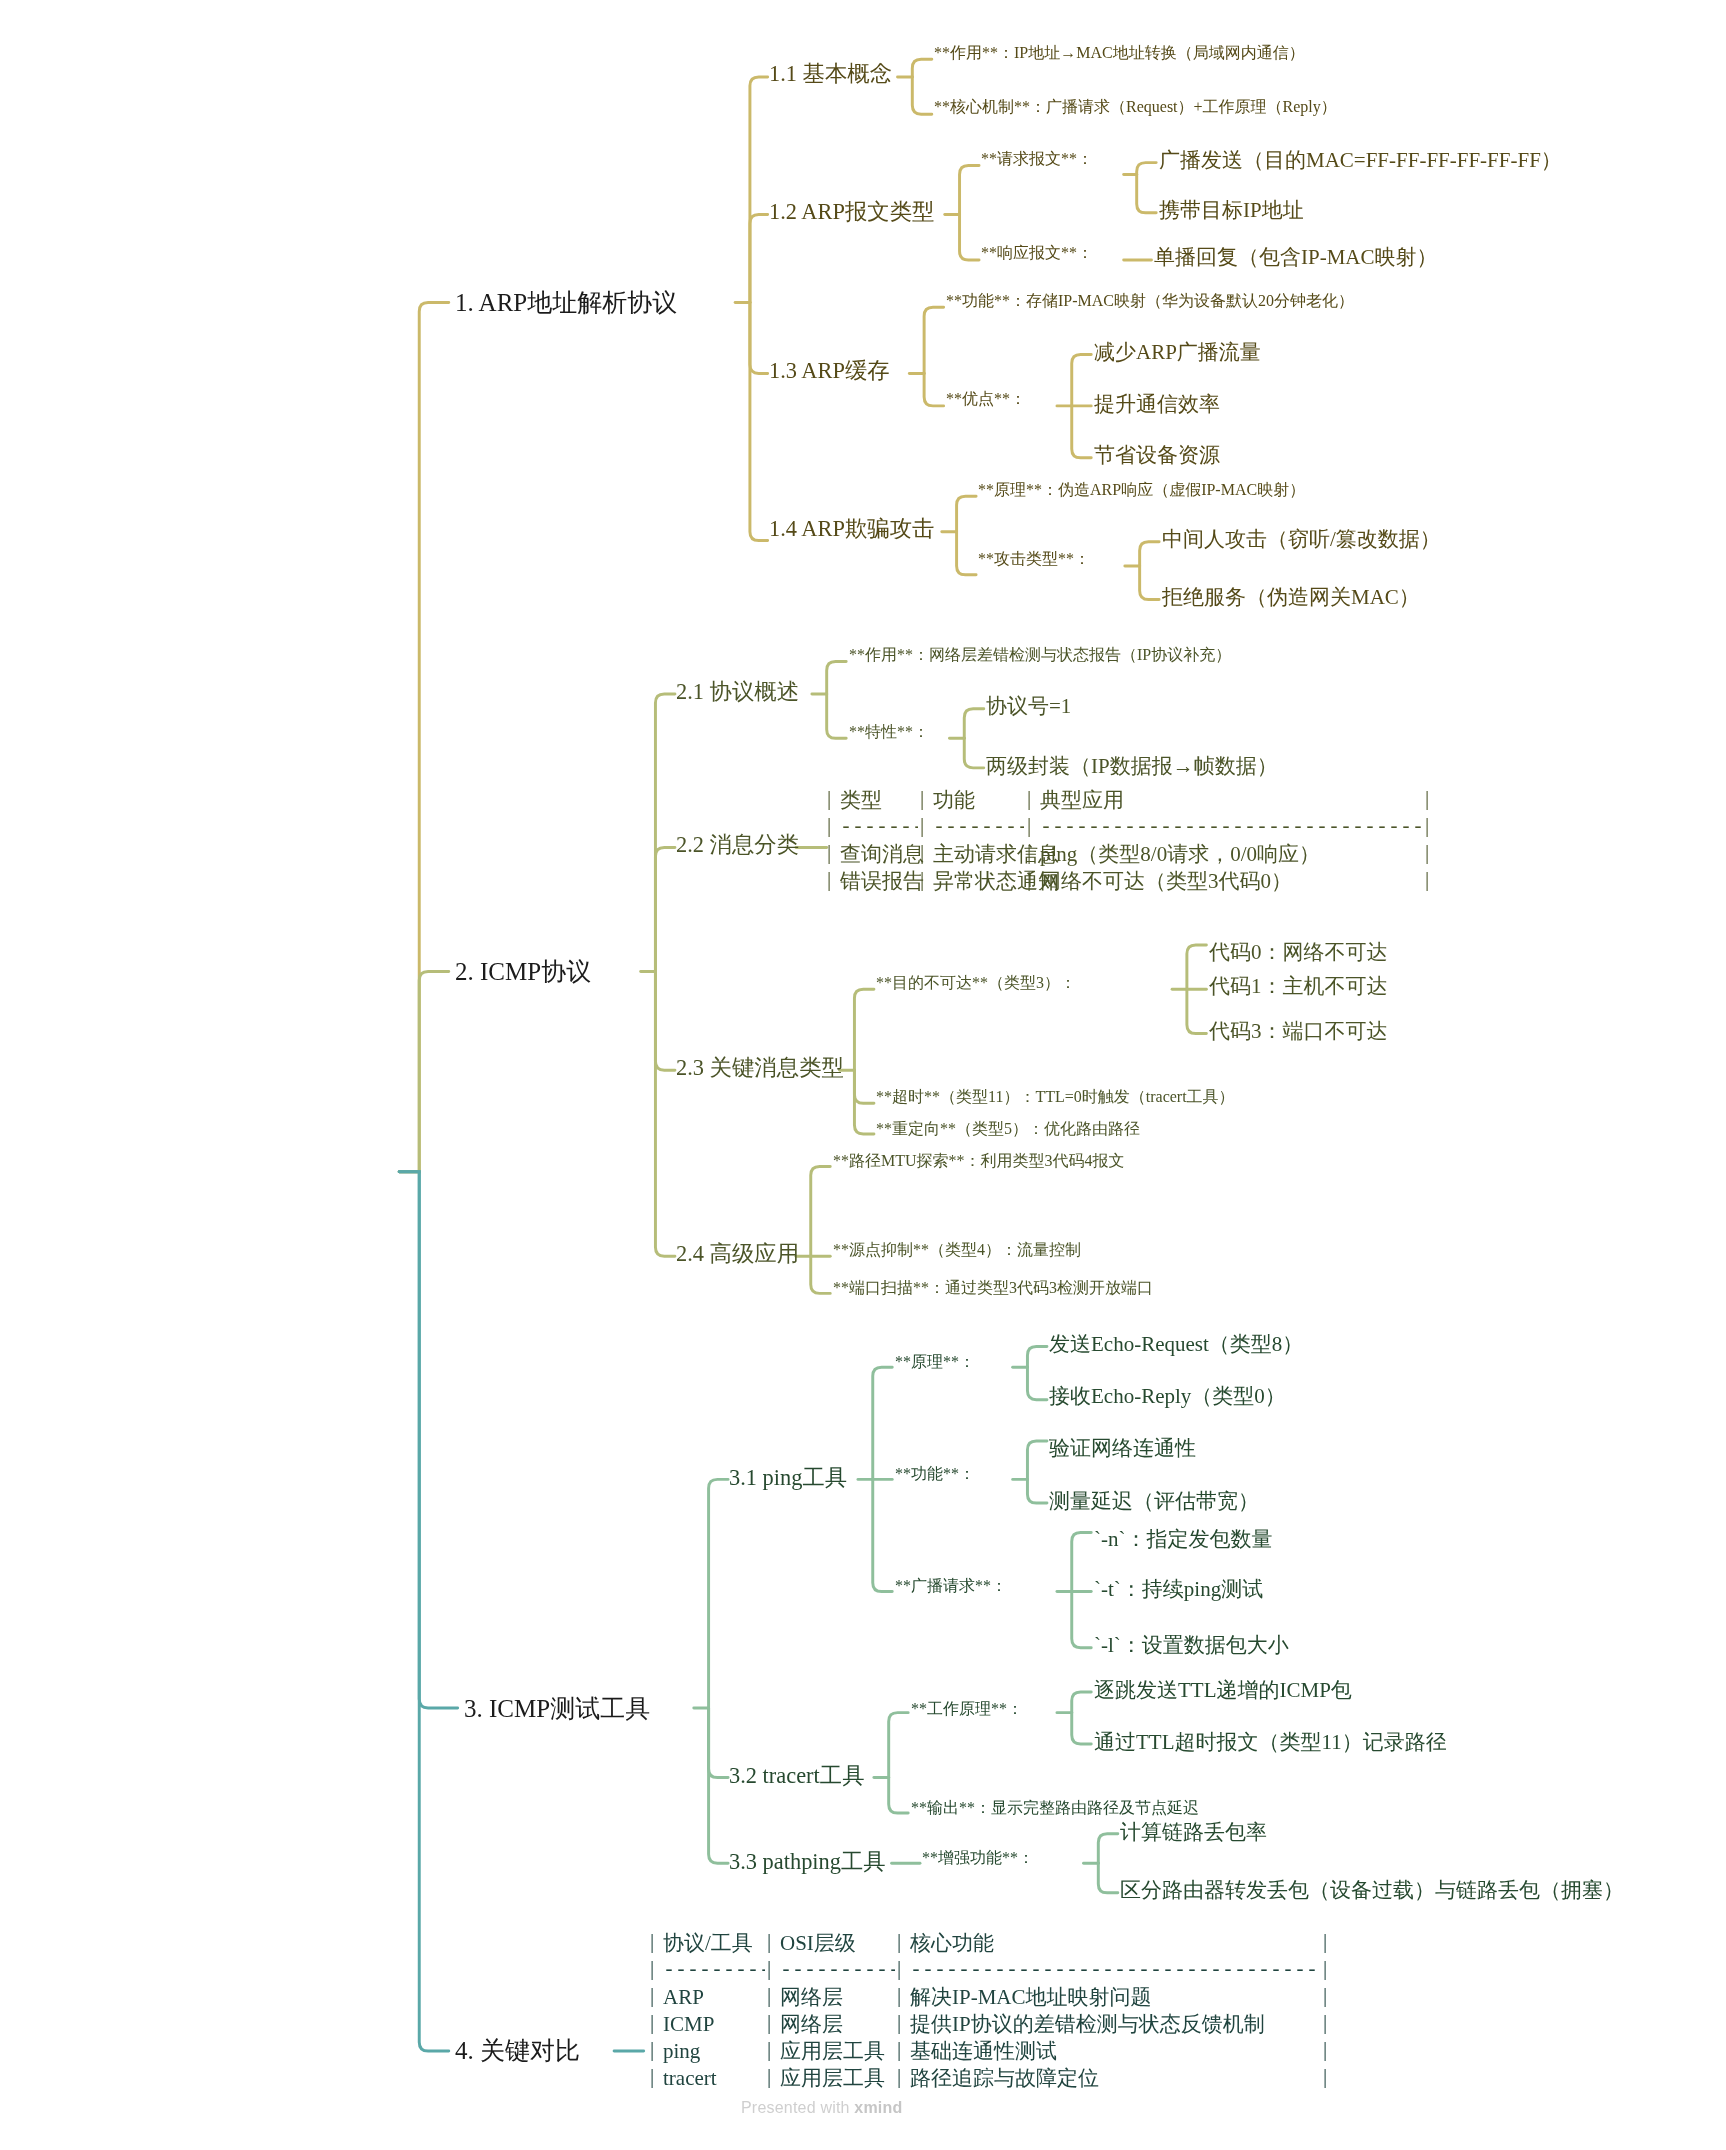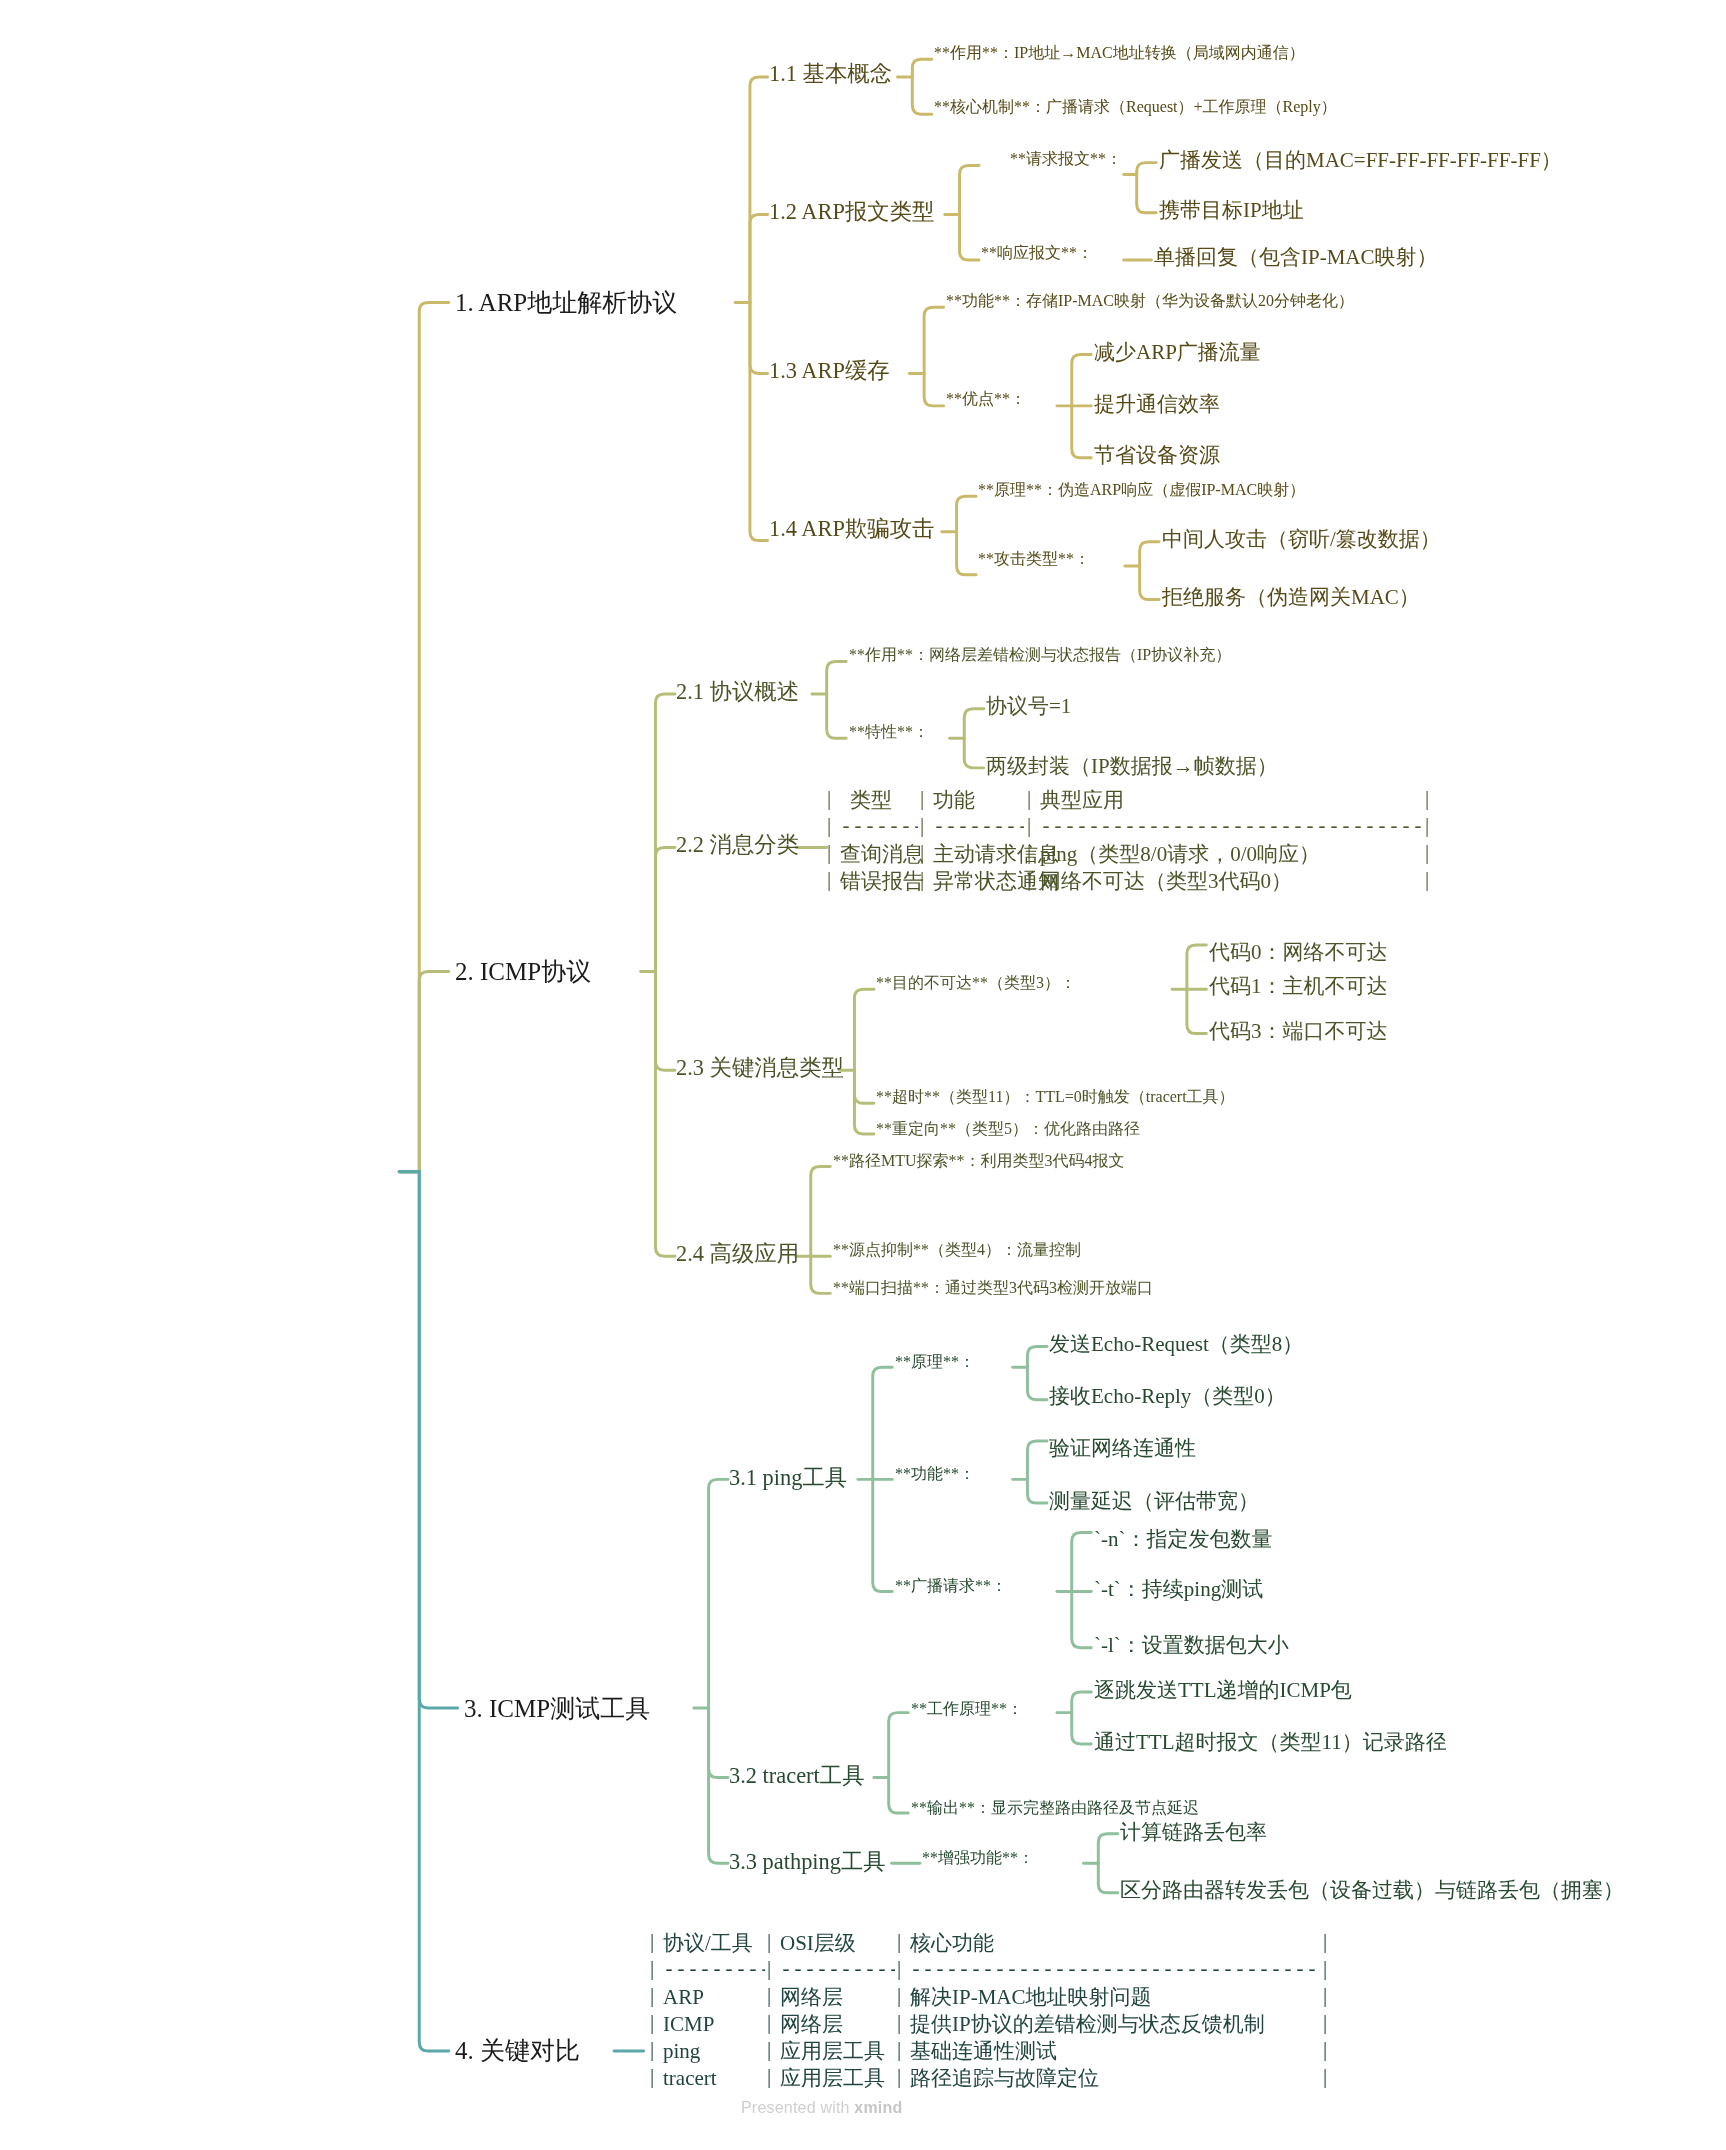--- a/index.html
+++ b/index.html
@@ -174,21 +174,21 @@
   </svg>
 
 
   <div class="node main-title" style="left:455px;top:288px;">1. ARP地址解析协议</div>
 
   <div class="node lv2 c1" style="left:769px;top:61px;">1.1 基本概念</div>
   <div class="node lv3 c1" style="left:934px;top:44px;">**作用**：IP地址→MAC地址转换（局域网内通信）</div>
   <div class="node lv3 c1" style="left:934px;top:98px;">**核心机制**：广播请求（Request）+工作原理（Reply）</div>
 
   <div class="node lv2 c1" style="left:769px;top:199px;">1.2 ARP报文类型</div>
-  <div class="node lv3 c1" style="left:981px;top:150px;margin-left:29px;">**请求报文**：</div>
+  <div class="node lv3 c1" style="left:981px;top:150px;">**请求报文**：</div>
   <div class="node lv4 c1" style="left:1159px;top:148px;">广播发送（目的MAC=FF-FF-FF-FF-FF-FF）</div>
   <div class="node lv4 c1" style="left:1159px;top:198px;">携带目标IP地址</div>
   <div class="node lv3 c1" style="left:981px;top:244px;">**响应报文**：</div>
   <div class="node lv4 c1" style="left:1154px;top:245px;">单播回复（包含IP-MAC映射）</div>
 
   <div class="node lv2 c1" style="left:769px;top:358px;">1.3 ARP缓存</div>
   <div class="node lv3 c1" style="left:946px;top:292px;">**功能**：存储IP-MAC映射（华为设备默认20分钟老化）</div>
   <div class="node lv3 c1" style="left:946px;top:390px;">**优点**：</div>
   <div class="node lv4 c1" style="left:1094px;top:340px;">减少ARP广播流量</div>
   <div class="node lv4 c1" style="left:1094px;top:392px;">提升通信效率</div>
@@ -206,21 +206,21 @@
   <div class="node lv3 c2" style="left:849px;top:646px;">**作用**：网络层差错检测与状态报告（IP协议补充）</div>
   <div class="node lv3 c2" style="left:849px;top:723px;">**特性**：</div>
   <div class="node lv4 c2" style="left:986px;top:694px;">协议号=1</div>
   <div class="node lv4 c2" style="left:986px;top:754px;">两级封装（IP数据报→帧数据）</div>
 
   <div class="node lv2 c2" style="left:676px;top:832px;">2.2 消息分类</div>
 
   <div class="node tbl c2" style="left:827px;top:787px;width:614px;">
     <div class="row">
       <span class="bar" style="left:0px;">|</span>
-      <span class="cell" style="left:23px;">类型</span>
+      <span class="cell" style="left:13px;">类型</span>
       <span class="bar" style="left:93px;">|</span>
       <span class="cell" style="left:106px;">功能</span>
       <span class="bar" style="left:200px;">|</span>
       <span class="cell" style="left:213px;">典型应用</span>
       <span class="bar" style="left:598px;">|</span>
     </div>
     <div class="row">
       <span class="bar" style="left:0px;">|</span>
       <span class="dash" style="left:13px;width:78px;">--------------</span>
       <span class="bar" style="left:93px;">|</span>

